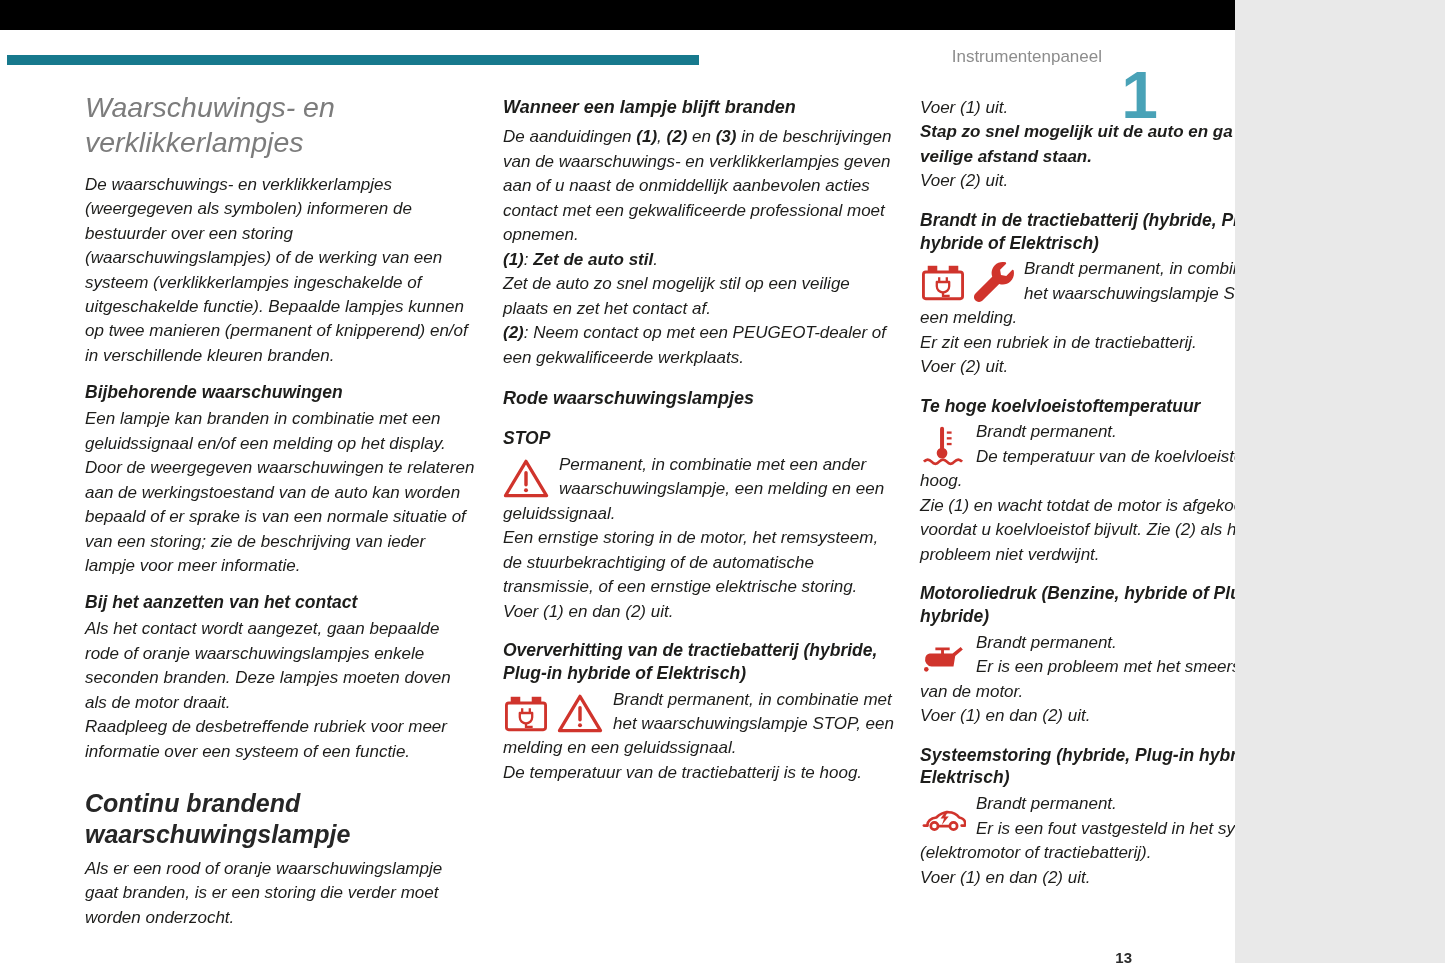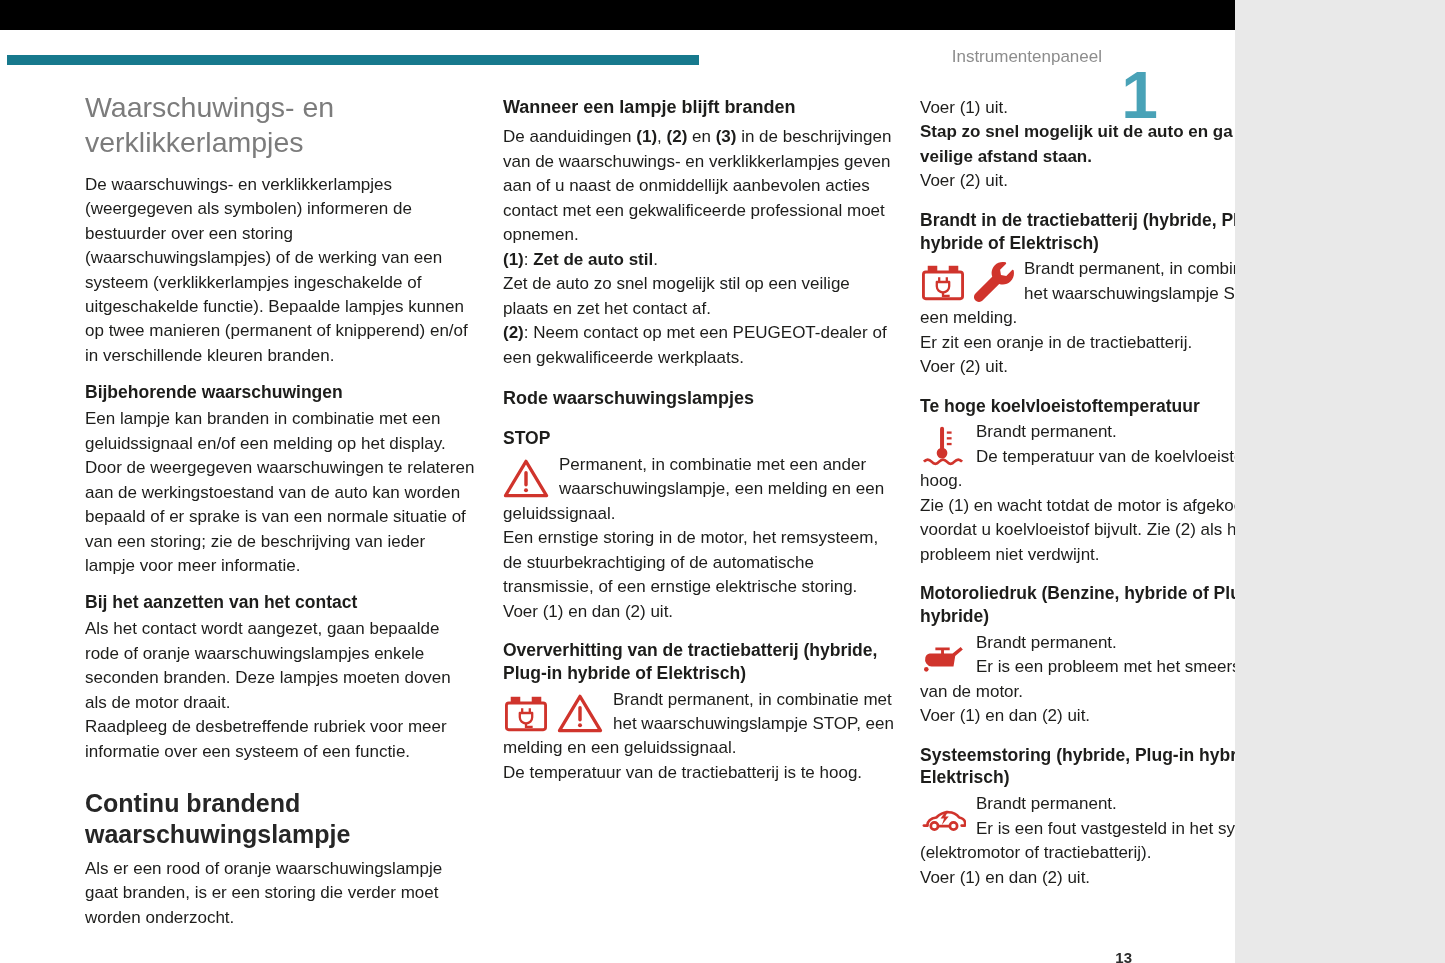--- a/index.html
+++ b/index.html
@@ -5,21 +5,21 @@
   html,body{margin:0;padding:0;background:#e9e9e9;}
   .page{position:relative;width:1235px;height:963px;background:#ffffff;
         font-family:"Liberation Sans",sans-serif;color:#1d1d1b;overflow:hidden;}
   .top-edge{position:absolute;top:0;left:0;width:100%;height:30px;background:#000000;}
   .teal-rule{position:absolute;top:55px;left:7px;width:692px;height:10px;background:#17798d;}
   .header-label{position:absolute;top:47px;right:133px;font-size:17px;color:#8d8d8d;}
   .chapter-num{position:absolute;top:62px;right:77px;font-size:66px;font-weight:bold;
                color:#49a2b7;line-height:1;}
   .page-num{position:absolute;right:103px;top:903px;font-size:15px;font-weight:bold;color:#2b2b2b;margin-top:46px;}
 
-  .col{position:absolute;width:390px;font-size:17px;line-height:1.44;}
+  .col{position:absolute;width:390px;font-size:17px;line-height:1.44;font-style:italic;}
   .col-1{left:85px;top:90px;}
   .col-2{left:503px;top:96px;width:392px;}
   .col-3{left:920px;top:96px;width:394px;}
   .col p{margin:0;}
 
   .col-title{margin:0 0 12px;font-size:28.5px;line-height:1.24;font-weight:400;color:#7c7c7c;}
   .h-sub{margin:13px 0 3px;font-size:17.5px;line-height:1.3;font-weight:bold;color:#1d1d1b;}
   .h-sub.first{margin-top:0;margin-bottom:6px;font-size:18px;}
   .h-big{margin:24px 0 8px;font-size:25px;line-height:1.22;font-weight:bold;color:#262626;}
   .h-sec{margin:22px 0 0;font-size:27px;line-height:1.18;font-weight:bold;color:#262626;}
@@ -124,21 +124,21 @@
             <line x1="20" y1="17" x2="20" y2="22" stroke="#d0342c" stroke-width="2.4"></line>
             <line x1="28" y1="17" x2="28" y2="22" stroke="#d0342c" stroke-width="2.4"></line>
             <path d="M17.5 22 h13 v4.5 a6.5 6.5 0 0 1 -13 0 Z" fill="none" stroke="#d0342c" stroke-width="2.4" stroke-linejoin="round"></path>
             <path d="M24 33.5 v3 h7" fill="none" stroke="#d0342c" stroke-width="2.4"></path>
           </svg>
           <svg class="ic" viewBox="0 0 512 512" style="width:40px;height:40px;margin-top:1px;">
             <path fill="#d0342c" d="M507.7 109.1c-2.2-9-13.5-12.1-20.1-5.5l-74.4 74.4-67.9-11.3-11.3-67.9 74.4-74.4c6.6-6.6 3.4-17.9-5.7-20.2C355.3-7.5 303.2 5.2 266.2 42.2c-39.7 39.6-50.6 97.1-33 146.7L18.7 402.8c-25 25-25 65.5 0 90.5s65.5 25 90.5 0l213.2-213.2c49.6 17.6 107.1 6.7 146.7-33 37.1-37 49.7-89.3 38.6-138z"></path>
           </svg>
         </span>
         <p>Brandt permanent, in combinatie met het waarschuwingslampje Service en een melding.</p>
-        <p>Er zit een oranje in de tractiebatterij.</p>
+        <p>Er zit een rubriek in de tractiebatterij.</p>
         <p>Voer (2) uit.</p>
       </div>
     </div>
 
     <div class="light">
       <h4>Te hoge koelvloeistoftemperatuur</h4>
       <div class="light-body">
         <span class="iconrow">
           <svg class="ic" viewBox="0 0 48 44">
             <line x1="23" y1="5" x2="23" y2="26" stroke="#d0342c" stroke-width="4.2" stroke-linecap="round"></line>

